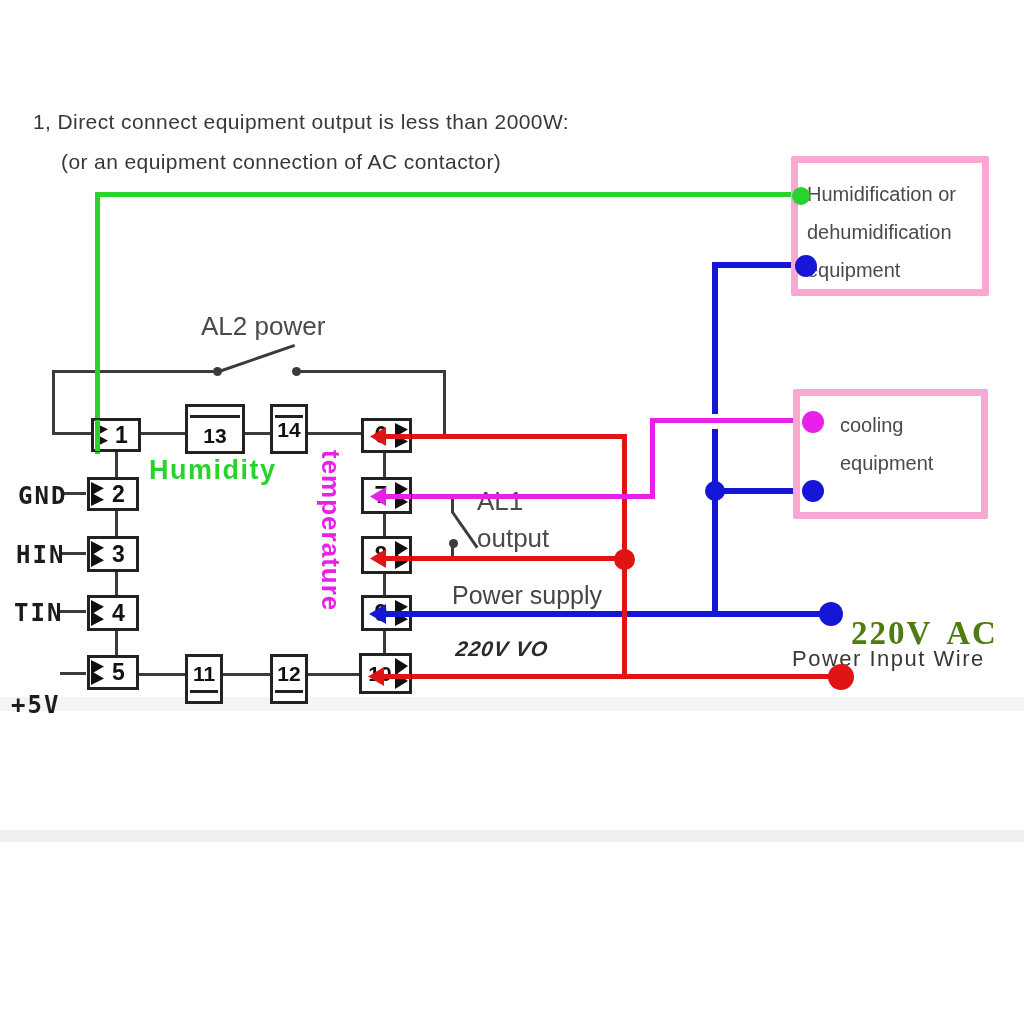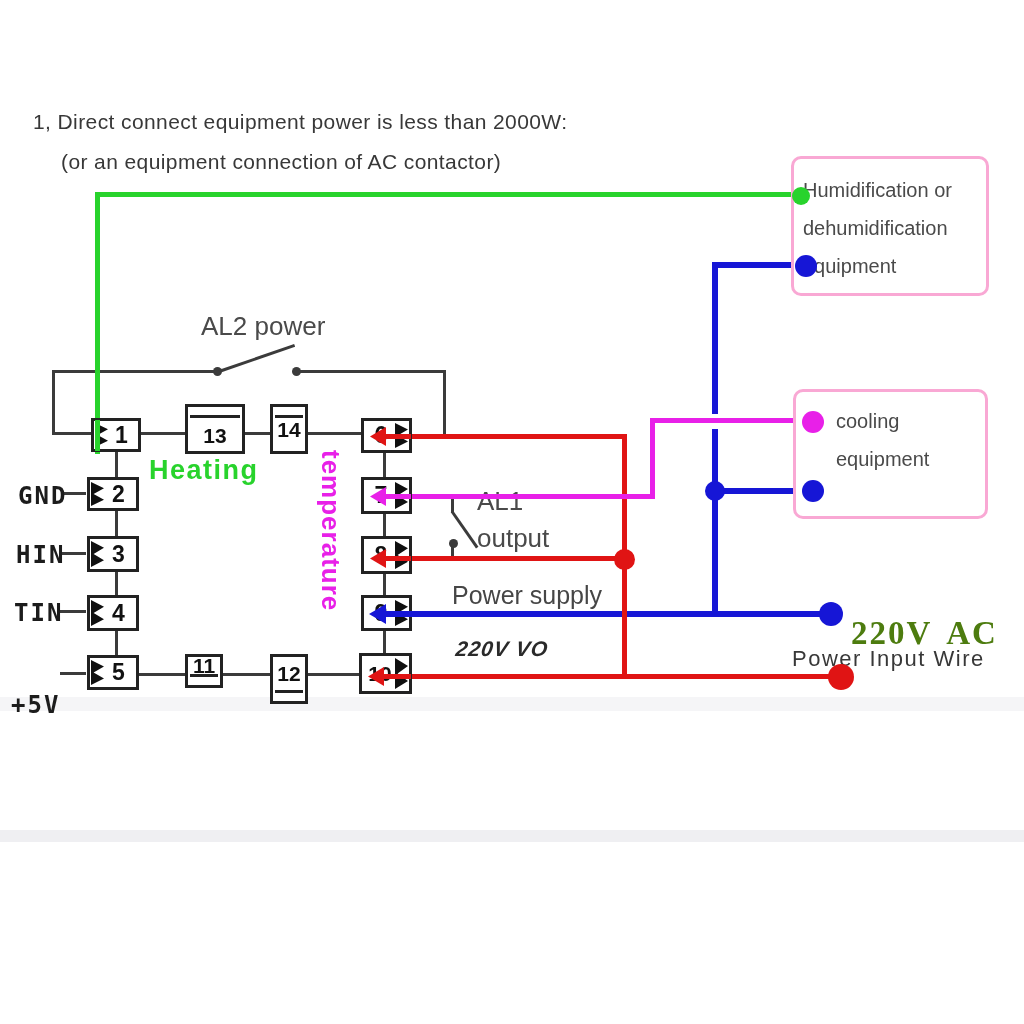--- a/index.html
+++ b/index.html
@@ -34,43 +34,43 @@
   .term{position:absolute;background:#fff;border:3px solid #222;box-sizing:border-box;
         display:flex;align-items:center;justify-content:center;}
   .tnum{font:700 23px "Liberation Sans",sans-serif;color:#111;line-height:1;}
   .tnum-sm{font:700 21px "Liberation Sans",sans-serif;color:#111;line-height:1;}
   .wedge{position:absolute;top:2px;bottom:2px;width:13px;background:#101010;
          clip-path:polygon(0 0,100% 26%,20% 50%,100% 74%,0 100%);}
   .wl{left:1px;} .wrp{right:1px;}
   .shift-r{margin-left:11px;} .shift-l{margin-right:11px;}
   .tabline{position:absolute;left:2px;right:2px;height:3px;background:#222;}
   
-  .eqbox{position:absolute;background:#fff;border:3px solid #f9a8d4;border-radius:10px;
+  .eqbox{position:absolute;background:#fff;border:7px solid #f9a8d4;border-radius:2px;
          box-sizing:border-box;color:#4a4a4a;font-size:20px;}
   .eqbox div{line-height:38px;white-space:nowrap;}
 </style>
 </head>
 <body>
 
 <div class="canvas">
 
   <div class="abs band1"></div>
   <div class="abs band2"></div>
 
-  <div class="abs title" style="left:33px;top:110px">1, Direct connect equipment power is less than 2000W:</div>
+  <div class="abs title" style="left:33px;top:110px">1, Direct connect equipment output is less than 2000W:</div>
   <div class="abs title" style="left:61px;top:150px">(or an equipment connection of AC contactor)</div>
 
   <div class="abs glabel" style="left:201px;top:311px">AL2 power</div>
   <div class="abs glabel" style="left:477px;top:486px">AL1</div>
   <div class="abs glabel" style="left:477px;top:523px">output</div>
   <div class="abs pslabel" style="left:452px;top:581px">Power supply</div>
   <div class="abs vo" style="left:456px;top:637px">220V VO</div>
   <div class="abs vac" style="left:851px;top:615px">220V AC</div>
   <div class="abs piw" style="left:792px;top:646px">Power Input Wire</div>
-  <div class="abs humidity" style="left:149px;top:455px">Heating</div>
+  <div class="abs humidity" style="left:149px;top:455px">Humidity</div>
   <div class="abs temperature" style="left:346px;top:450px">temperature</div>
 
   <div class="abs wk" style="left:52px;top:432px;width:40px;height:3px"></div>
   <div class="abs wk" style="left:52px;top:371px;width:3px;height:64px"></div>
   <div class="abs wk" style="left:52px;top:370px;width:166px;height:3px"></div>
   <div class="abs wk dot" style="left:213px;top:367px;width:9px;height:9px"></div>
   <div class="abs wk" style="left:219px;top:370px;width:80px;height:3px;transform-origin:0 50%;transform:rotate(-19deg)"></div>
   <div class="abs wk dot" style="left:292px;top:367px;width:9px;height:9px"></div>
   <div class="abs wk" style="left:297px;top:370px;width:149px;height:3px"></div>
   <div class="abs wk" style="left:443px;top:371px;width:3px;height:65px"></div>
@@ -134,21 +134,21 @@
     <span class="tnum shift-r">3</span>
   </div>
   <div class="term" style="left:87px;top:595px;width:52px;height:36px">
     <span class="wedge wl"></span>
     <span class="tnum shift-r">4</span>
   </div>
   <div class="term" style="left:87px;top:655px;width:52px;height:35px">
     <span class="wedge wl"></span>
     <span class="tnum shift-r">5</span>
   </div>
-  <div class="term" style="left:185px;top:654px;width:38px;height:34px">
+  <div class="term" style="left:185px;top:654px;width:38px;height:50px">
     <span class="tabline" style="bottom:8px"></span>
     <span class="tnum-sm" style="margin-bottom:12px">11</span>
   </div>
   <div class="term" style="left:270px;top:654px;width:38px;height:50px">
     <span class="tabline" style="bottom:8px"></span>
     <span class="tnum-sm" style="margin-bottom:12px">12</span>
   </div>
   <div class="term" style="left:361px;top:477px;width:51px;height:37px">
     <span class="wedge wrp"></span>
     <span class="tnum shift-l">7</span>

